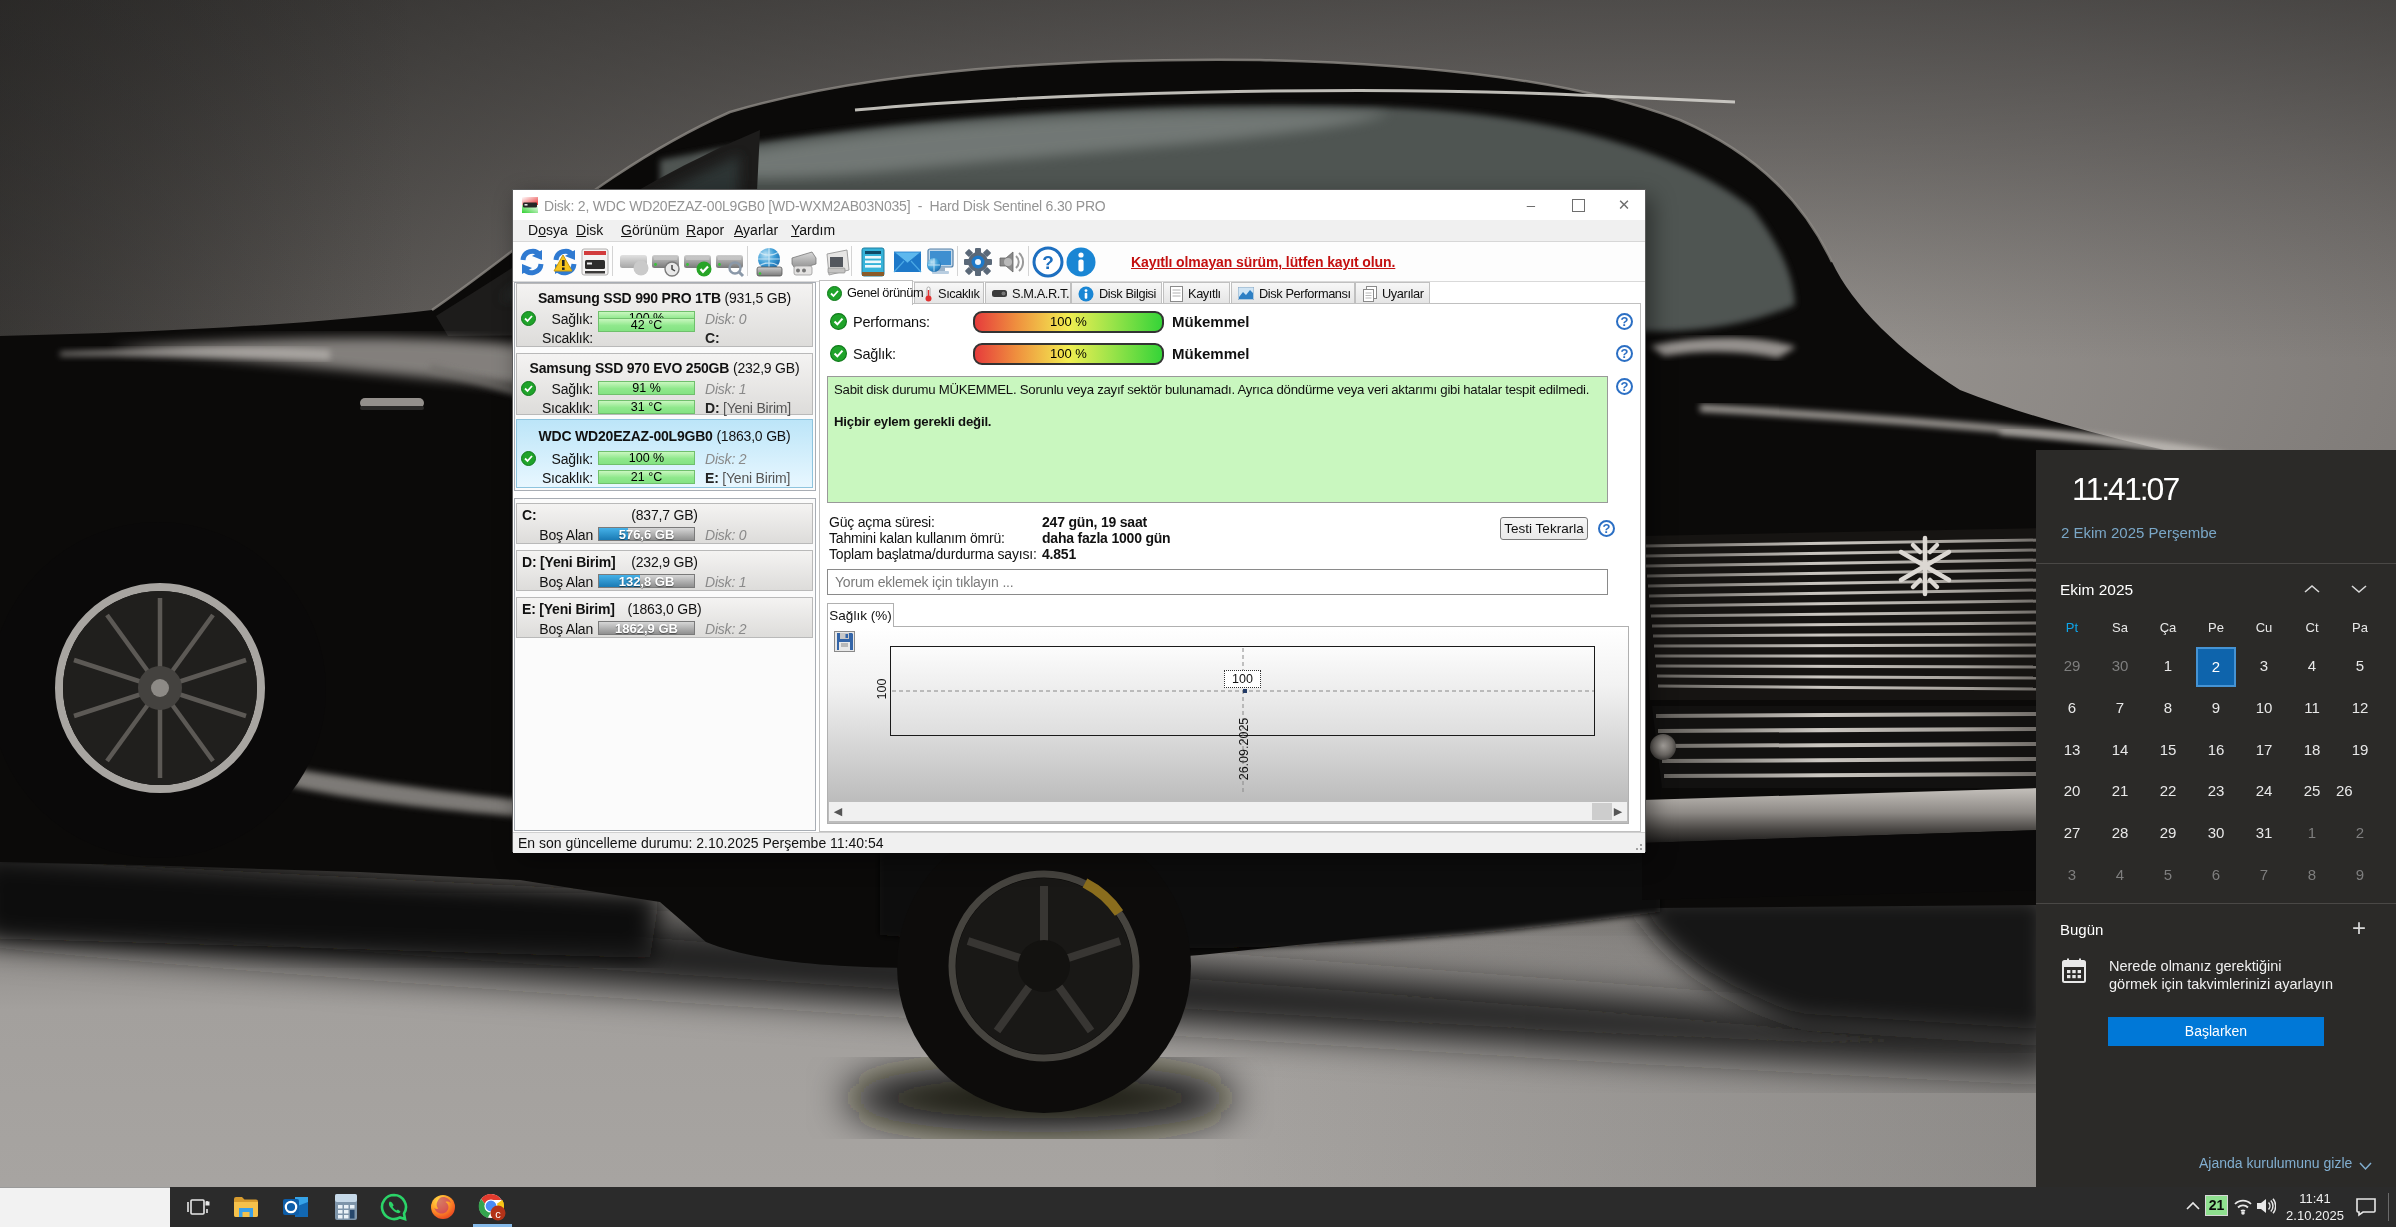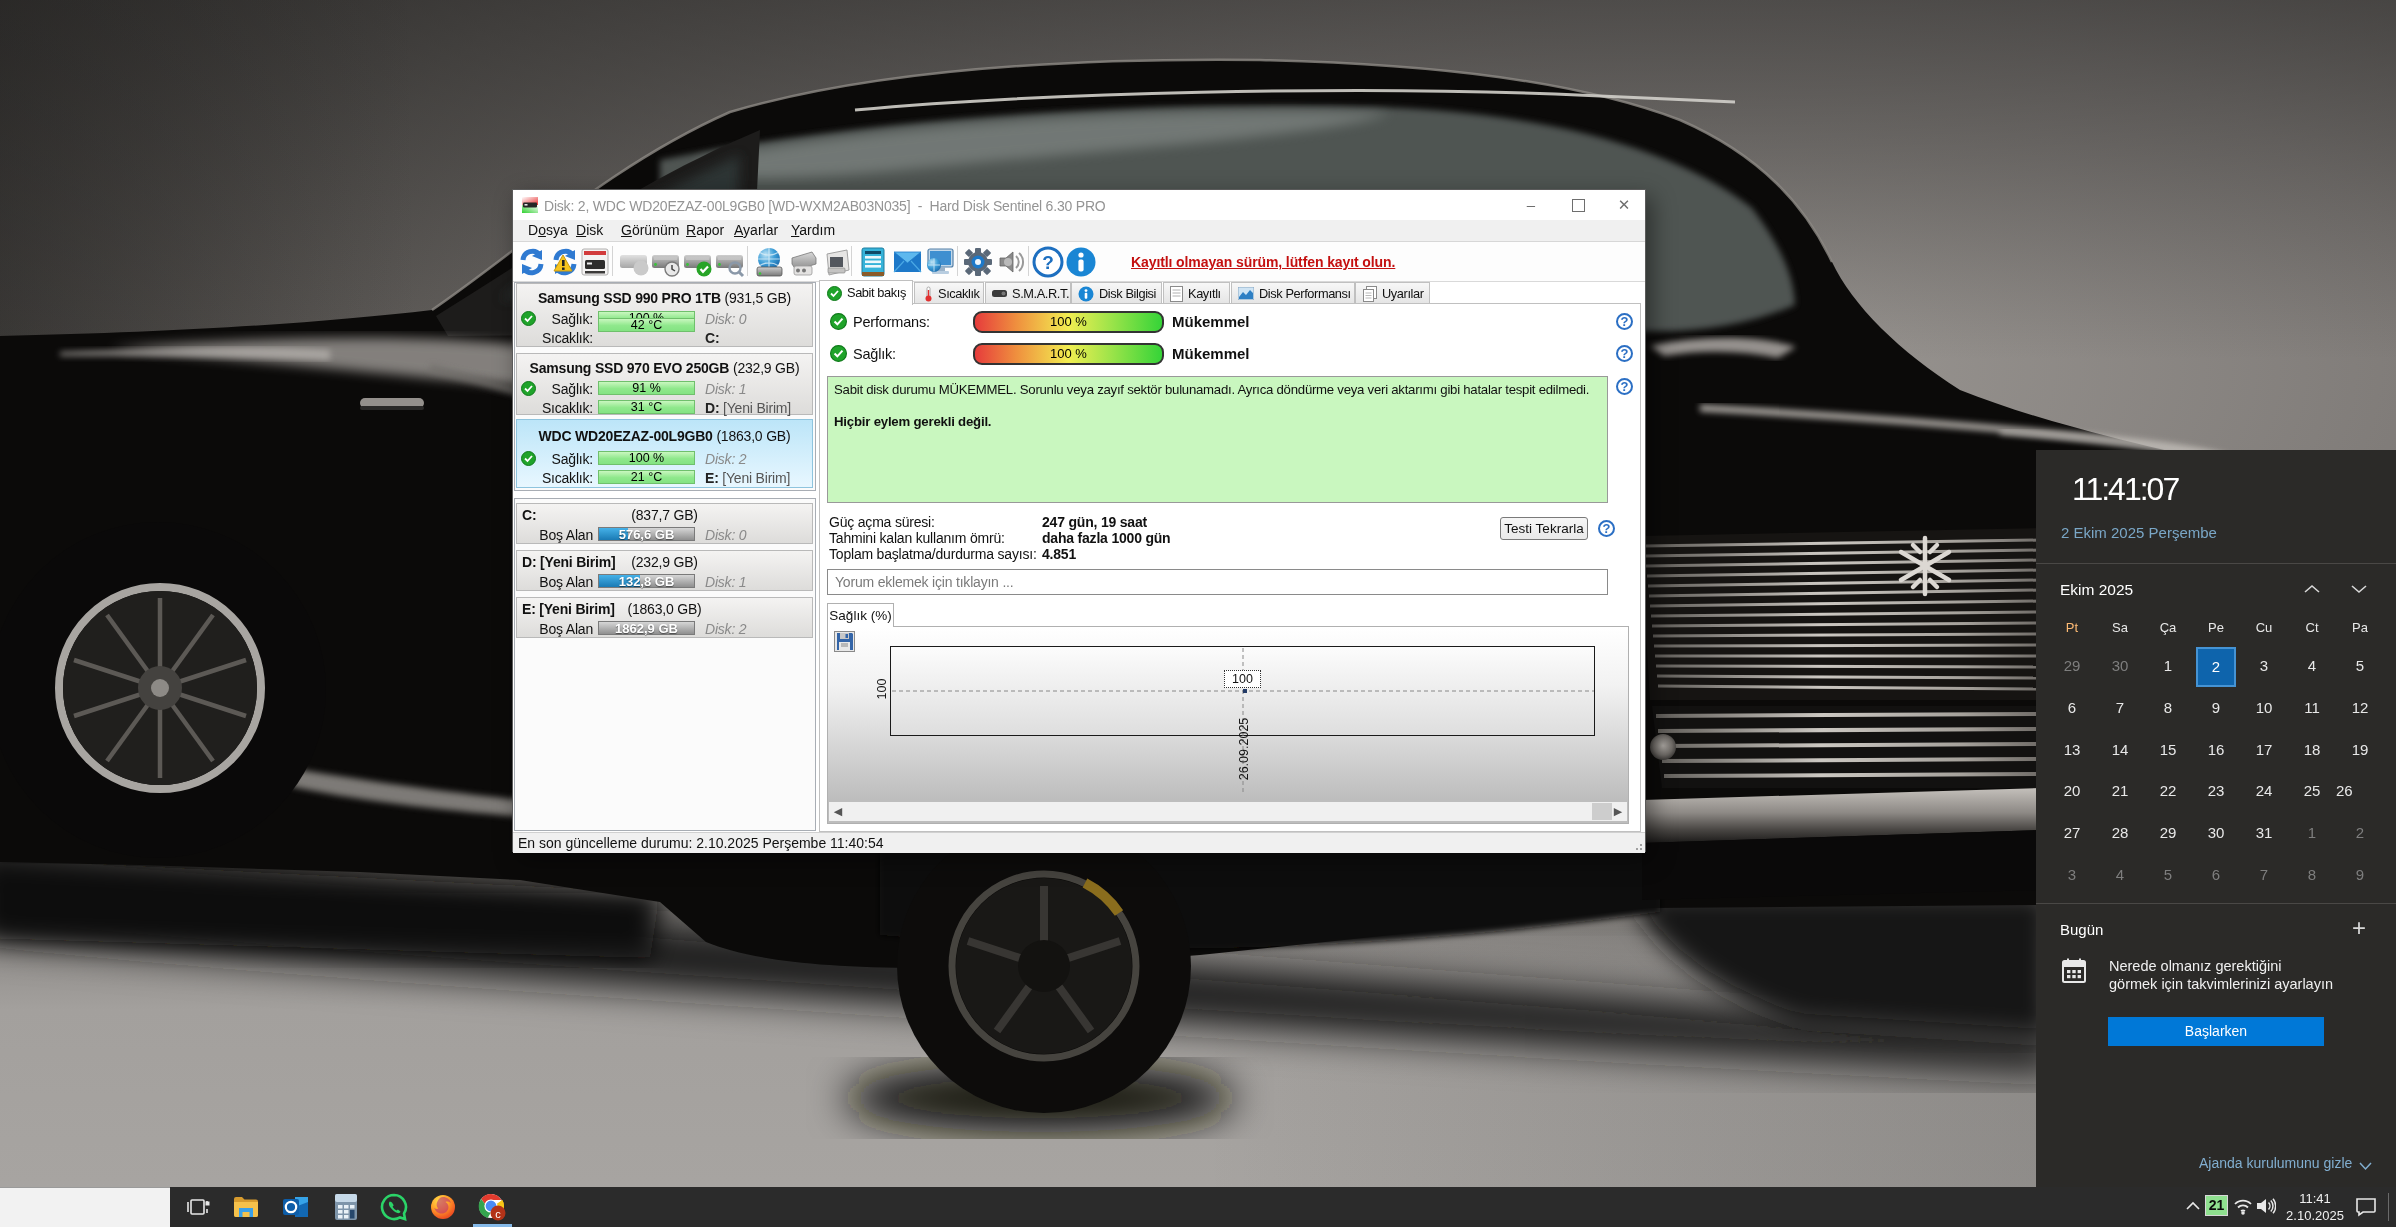--- a/index.html
+++ b/index.html
@@ -492,21 +492,21 @@
 <div class="vbar" style="top:431px">
       <div class="vtxt">1862,9 GB</div>
     </div>
 <div class="dmeta" style="top:431px">Disk: 2</div>
 
 <div class="tab active" style="left:306px;width:94px;">
       <svg style="position:absolute;left:7px;top:5px" width="15" height="15" viewBox="0 0 15 15">
         <circle cx="7.5" cy="7.5" r="7" fill="#1fa32a" stroke="#0f7a1a"></circle>
         <path d="M4,7.5 L6.5,10 L11,5" stroke="#fff" stroke-width="1.8" fill="none"></path>
       </svg>
-      <span style="position:absolute;left:27px;top:4px">Sabit bakış</span>
+      <span style="position:absolute;left:27px;top:4px">Genel örünüm</span>
     </div>
 <div class="tab" style="left:401px;width:70px;">
       <svg style="position:absolute;left:6px;top:3px" width="14" height="16" viewBox="0 0 14 16">
         <rect x="6" y="1" width="3" height="10" rx="1.5" fill="#fff" stroke="#999" stroke-width="0.8"></rect>
         <rect x="6.8" y="4" width="1.4" height="7" fill="#e03030"></rect>
         <circle cx="7.5" cy="12.5" r="3" fill="#e03030"></circle>
       </svg>
       <span style="position:absolute;left:23px;top:3px">Sıcaklık</span>
     </div>
 <div class="tab" style="left:472px;width:86px;">
@@ -628,21 +628,21 @@
 <div style="position:absolute;left:36px;top:21px;font-size:32px;font-weight:300;color:#fff;letter-spacing:-2px">11:41:07</div>
 <div style="position:absolute;left:25px;top:74px;font-size:15px;color:#7aa7c7">2 Ekim 2025 Perşembe</div>
 <div style="position:absolute;left:0;top:113px;width:360px;height:1px;background:#4a4846"></div>
 <div style="position:absolute;left:24px;top:131px;font-size:15.5px;color:#fff">Ekim 2025</div>
 <svg style="position:absolute;left:267px;top:133px" width="18" height="12" viewBox="0 0 18 12">
       <path d="M2,9 L9,3 L16,9" stroke="#d8d8d8" stroke-width="1.6" fill="none"></path>
     </svg>
 <svg style="position:absolute;left:314px;top:133px" width="18" height="12" viewBox="0 0 18 12">
       <path d="M2,3 L9,9 L16,3" stroke="#d8d8d8" stroke-width="1.6" fill="none"></path>
     </svg>
-<div style="position:absolute;left:12px;top:170px;width:48px;text-align:center;font-size:13px;color:#fdba74">Pt</div>
+<div style="position:absolute;left:12px;top:170px;width:48px;text-align:center;font-size:13px;color:#0ea5e9">Pt</div>
     <div style="position:absolute;left:60px;top:170px;width:48px;text-align:center;font-size:13px;color:#e8e8e8">Sa</div>
     <div style="position:absolute;left:108px;top:170px;width:48px;text-align:center;font-size:13px;color:#e8e8e8">Ça</div>
     <div style="position:absolute;left:156px;top:170px;width:48px;text-align:center;font-size:13px;color:#e8e8e8">Pe</div>
     <div style="position:absolute;left:204px;top:170px;width:48px;text-align:center;font-size:13px;color:#e8e8e8">Cu</div>
     <div style="position:absolute;left:252px;top:170px;width:48px;text-align:center;font-size:13px;color:#e8e8e8">Ct</div>
     <div style="position:absolute;left:300px;top:170px;width:48px;text-align:center;font-size:13px;color:#e8e8e8">Pa</div>
 <div style="position:absolute;left:12px;top:207px;width:48px;text-align:center;font-size:15px;color:#7e7e7e">29</div>
     <div style="position:absolute;left:60px;top:207px;width:48px;text-align:center;font-size:15px;color:#7e7e7e">30</div>
     <div style="position:absolute;left:108px;top:207px;width:48px;text-align:center;font-size:15px;color:#e8e8e8">1</div>
     <div style="position:absolute;left:160px;top:197px;width:40px;height:40px;background:#0e64ac;border:2px solid #4593d4;box-sizing:border-box;color:#fff;font-size:15px;text-align:center;line-height:36px">2</div>

